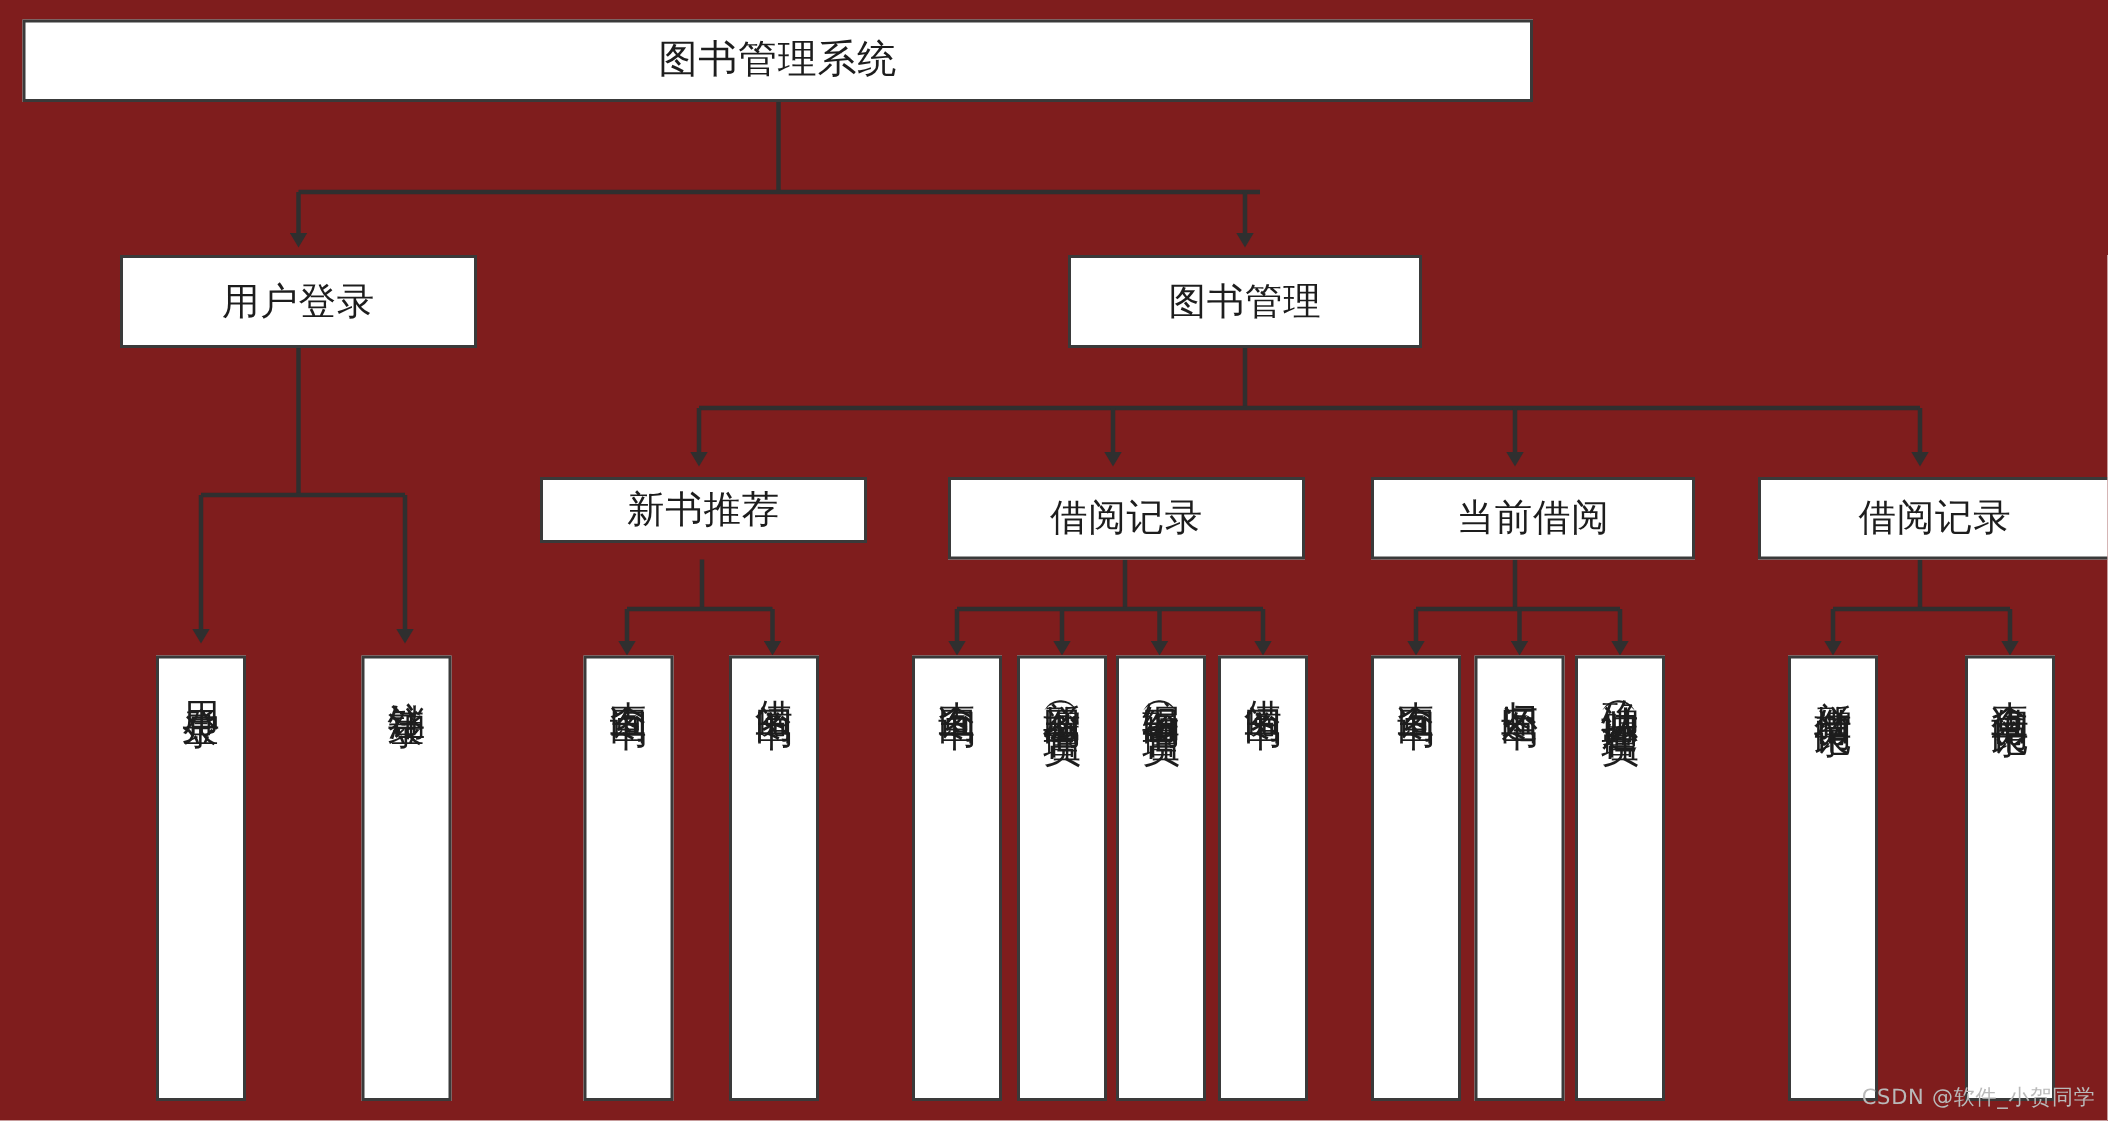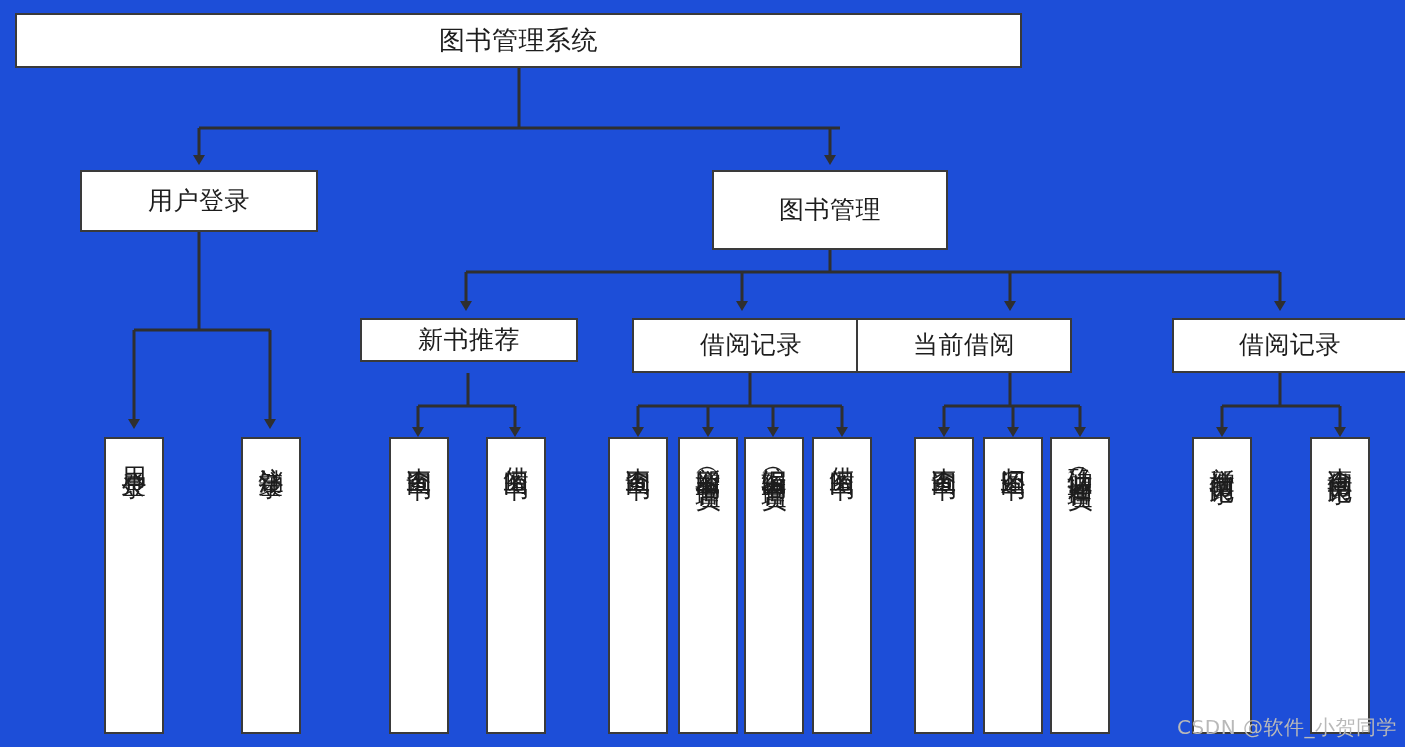--- a/index.html
+++ b/index.html
@@ -8,21 +8,21 @@
     padding: 0;
     background: #ffffff;
   }
   body {
     font-family: "DejaVu Sans", "Liberation Sans", sans-serif;
   }
   #canvas {
     position: relative;
     width: 1405px;
     height: 747px;
-    background: #1d4ed8;
+    background: #7f1d1d;
     overflow: hidden;
   }
   svg.lines {
     position: absolute;
     left: 0;
     top: 0;
     width: 1405px;
     height: 747px;
     pointer-events: none;
   }
@@ -60,21 +60,21 @@
     text-orientation: upright;
     font-size: 25px;
     line-height: 1.0;
     letter-spacing: 3px;
     white-space: nowrap;
   }
   .watermark {
     position: absolute;
     right: 8px;
     bottom: 6px;
-    font-size: 20px;
+    font-size: 14px;
     color: #b9b9b9;
     letter-spacing: 0.5px;
     white-space: nowrap;
     font-family: "DejaVu Sans", "Liberation Sans", sans-serif;
   }
 </style>
 </head>
 <body>
 
 <div id="canvas">
@@ -129,31 +129,31 @@
     </g>
   </svg>
 
   <div class="node horiz root" style="left:15px; top:13px; width:1007px; height:55px;">
     <span class="label">图书管理系统</span>
   </div>
 
   <div class="node horiz" style="left:80px; top:170px; width:238px; height:62px;">
     <span class="label">用户登录</span>
   </div>
-  <div class="node horiz" style="left:712px; top:170px; width:236px; height:80px;">
+  <div class="node horiz" style="left:712px; top:170px; width:236px; height:62px;">
     <span class="label">图书管理</span>
   </div>
 
   <div class="node horiz" style="left:360px; top:318px; width:218px; height:44px;">
     <span class="label">新书推荐</span>
   </div>
   <div class="node horiz" style="left:632px; top:318px; width:238px; height:55px;">
     <span class="label">借阅记录</span>
   </div>
-  <div class="node horiz" style="left:856px; top:318px; width:216px; height:55px;">
+  <div class="node horiz" style="left:914px; top:318px; width:216px; height:55px;">
     <span class="label">当前借阅</span>
   </div>
   <div class="node horiz" style="left:1172px; top:318px; width:236px; height:55px;">
     <span class="label">借阅记录</span>
   </div>
 
   <div class="node vert" style="left:104px; top:437px; width:60px; height:297px;">
     <span class="label">用户登录</span>
   </div>
   <div class="node vert" style="left:241px; top:437px; width:60px; height:297px;">

